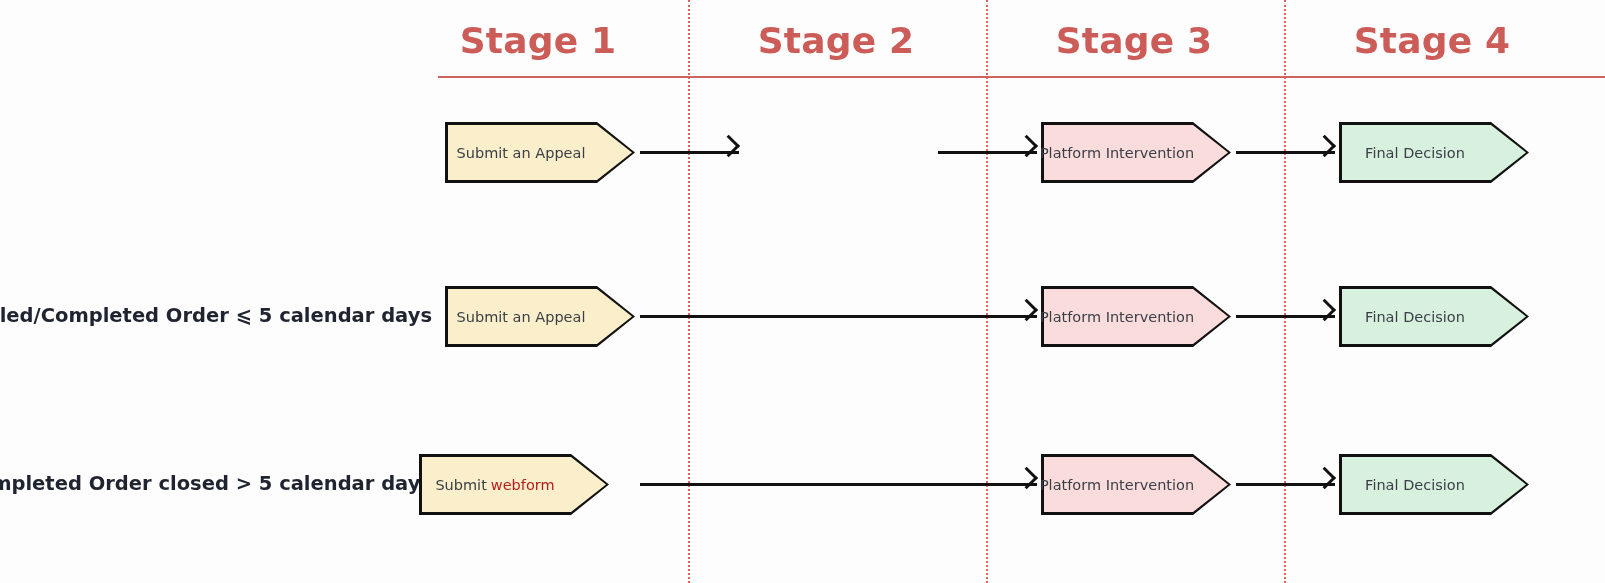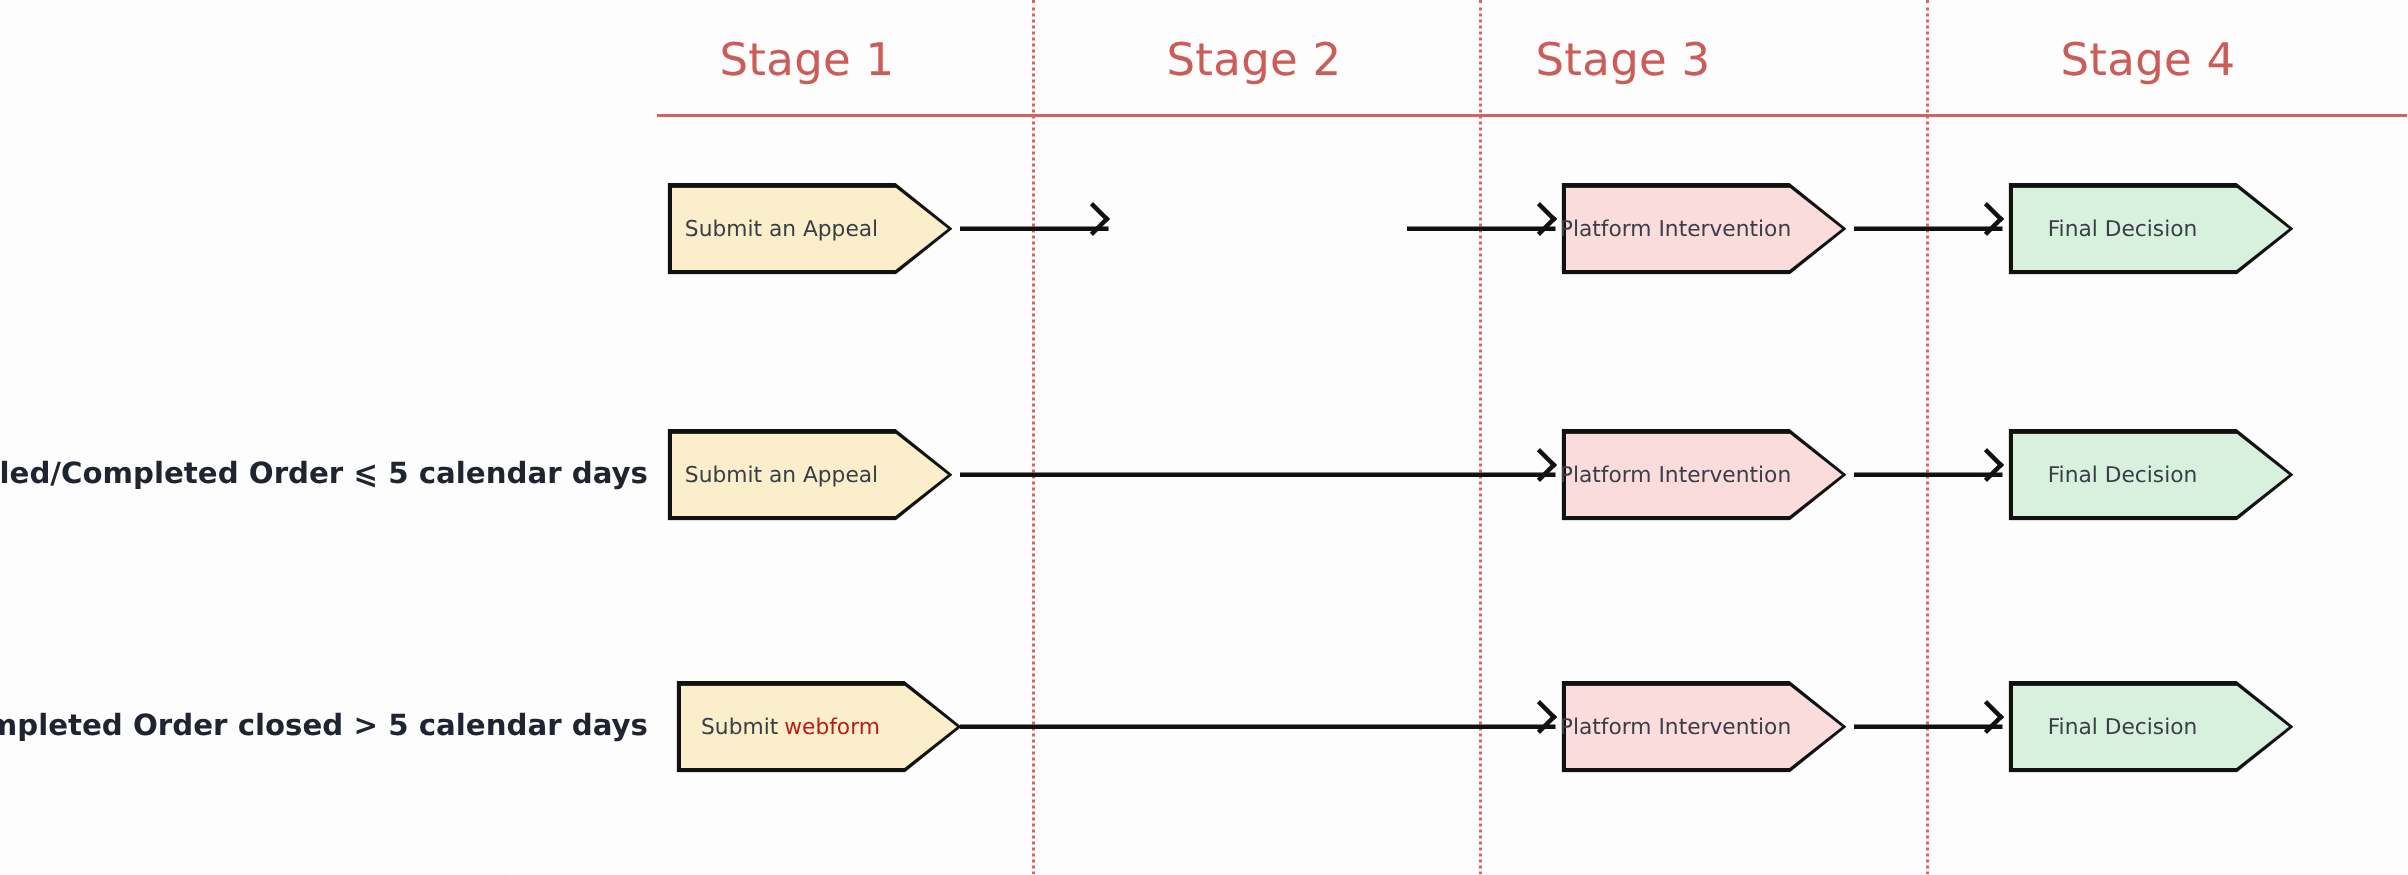--- a/index.html
+++ b/index.html
@@ -16,22 +16,22 @@
     font-family: "DejaVu Sans", "Liberation Sans", sans-serif;
   }
 
   
   .stage-header {
     position: absolute;
     top: 22px;
     height: 38px;
     line-height: 38px;
     text-align: center;
-    font-size: 30px;
-    font-weight: normal;
+    font-size: 36px;
+    font-weight: bold;
     color: #cc5c57;
     letter-spacing: 0.2px;
     white-space: nowrap;
   }
   .header-rule {
     position: absolute;
     left: 438px;
     right: 0;
     top: 76px;
     height: 2px;
@@ -128,21 +128,21 @@
 <body>
 
 <div id="canvas">
 
   <div class="stage-divider" style="left:688px"></div>
   <div class="stage-divider" style="left:986px"></div>
   <div class="stage-divider" style="left:1284px"></div>
 
   <div class="stage-header" style="left:438px;width:200px">Stage 1</div>
   <div class="stage-header" style="left:736px;width:200px">Stage 2</div>
-  <div class="stage-header" style="left:982px;width:200px">Stage 3</div>
+  <div class="stage-header" style="left:1034px;width:200px">Stage 3</div>
   <div class="stage-header" style="left:1332px;width:200px">Stage 4</div>
 
   <div class="header-rule"></div>
 
 
   <div class="step" style="left:445px;top:122px">
     <div class="shape" style="--fill:#faefca"></div>
     <div class="step-text">
       <span>Submit an Appeal</span>
     </div>
@@ -186,21 +186,21 @@
 
   <div class="step" style="left:1339px;top:286px">
     <div class="shape" style="--fill:#d8f0de"></div>
     <div class="step-text">
       <span>Final Decision</span>
     </div>
   </div>
 
   <div class="row-label" style="top:469px">Cancelled/Completed Order closed &gt; 5 calendar days</div>
 
-  <div class="step" style="left:451px;top:454px">
+  <div class="step" style="left:419px;top:454px">
     <div class="shape" style="--fill:#faefca"></div>
     <div class="step-text">
       <span>Submit</span>
       <a class="link">webform</a>
     </div>
   </div>
   <div class="connector" style="left:640px;top:483px;width:397px"></div>
 
   <div class="step" style="left:1041px;top:454px">
     <div class="shape" style="--fill:#fbdcdc"></div>

